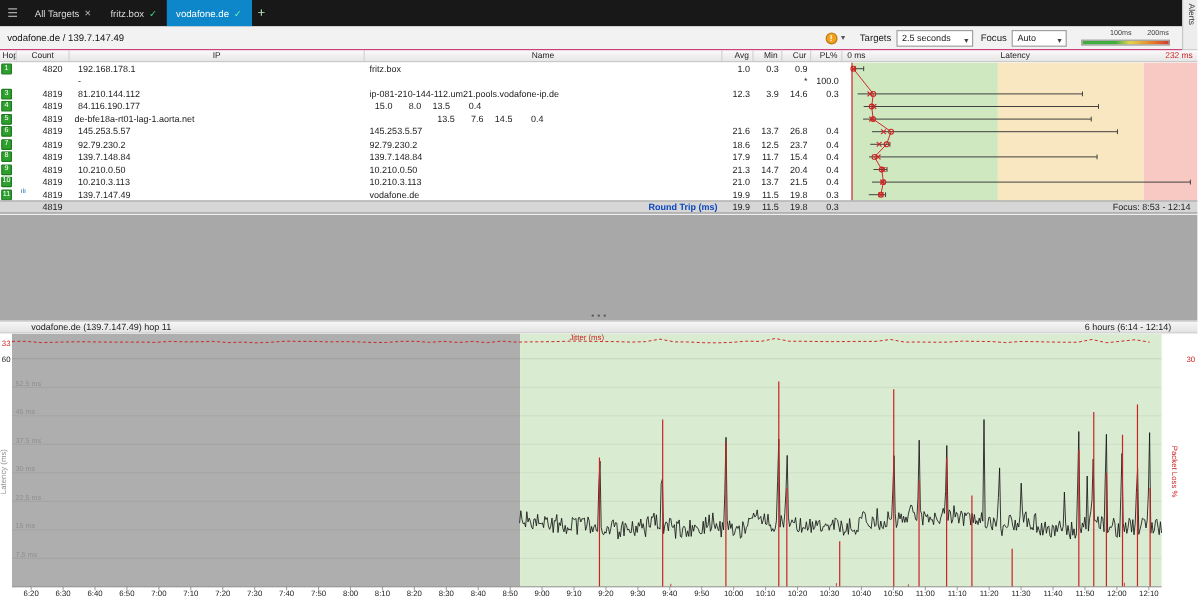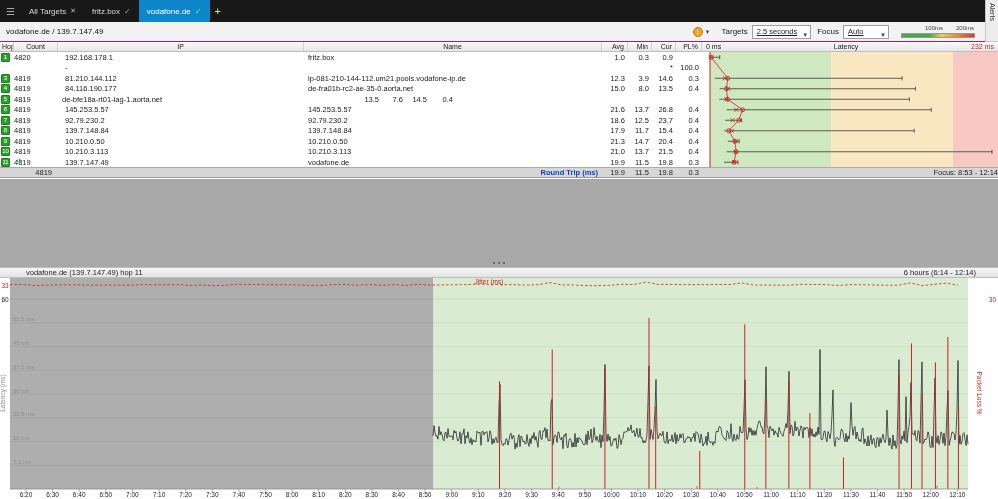--- a/index.html
+++ b/index.html
@@ -27,21 +27,21 @@
   
   .toolbar { position:absolute; left:0; top:22px; width:985px; height:20px; background:#f2f2f2;
     border-bottom:1px solid #be185d; display:flex; align-items:center; }
   .target-title { margin-left:6px; font-size:8px; color:#111; }
   .tb-right { margin-left:auto; display:flex; align-items:center; }
   .warn-icon { width:10px; height:10px; border-radius:50%; background:#f2a21f; border:1px solid #c07a10;
     color:#fff; font-size:7px; font-weight:bold; text-align:center; line-height:9px; }
   .caret { color:#555; font-size:6px; margin:0 5px 0 2px; }
   .tb-label { font-size:8px; color:#222; margin:0 4px 0 6px; }
   .tb-select { position:relative; background:#fff; border:1px solid #9f9f9f; height:14px;
-    font-size:7.5px; line-height:12px; padding:0 13px 0 4px; min-width:46px; color:#222;text-decoration:underline; }
+    font-size:7.5px; line-height:12px; padding:0 18px 0 4px; min-width:46px; color:#222; }
   .tb-select .sel-caret { position:absolute; right:2px; top:3px; font-size:6px; color:#444; }
   .legend { display:flex; flex-direction:column; margin:0 10px 0 12px; }
   .legend-labels { display:flex; font-size:6px; color:#444; margin-left:24px; gap:13px; line-height:7px;}
   .legend-bar { width:74px; height:5px; margin-top:1px;
     background:linear-gradient(to right,#3fae3f 0%,#3fae3f 38%,#e4d44a 55%,#e68f2e 76%,#d43a2e 100%);
     border:1px solid #999; }
 
   
   .c { height:100%; display:flex; align-items:center; overflow:hidden; white-space:nowrap; }
   .hop{width:14px;} .count{width:44px;} .ip{width:246px;} .name{width:298px;}
@@ -50,35 +50,35 @@
     background:linear-gradient(#fafafa,#e6e6e6); border-bottom:1px solid #bdbdbd;
     display:flex; font-size:7px; color:#222; }
   .ghead .c { border-right:1px solid #d2d2d2; justify-content:center; }
   .ghead .hop { justify-content:flex-start; padding-left:2px; }
   .ghead .avg,.ghead .minc,.ghead .curc,.ghead .pl { justify-content:flex-end; padding-right:3px; }
   .ghead .lat { border-right:none; justify-content:space-between; padding:0 4px; }
   .latMax { color:#cc2222; }
 
   #rows { position:absolute; left:0; top:52px; width:998px; height:116px; background:#fff; }
   .trow { display:flex; height:10.5px; align-items:center; font-size:7.5px; }
-  .trow .count { padding-right:6px; position:relative; }
+  .trow .count { justify-content:flex-end; padding-right:6px; position:relative; }
   .trow .ip { padding-left:7px; } .trow .name { padding-left:4px; }
   .trow .avg,.trow .minc,.trow .curc,.trow .pl { justify-content:flex-end; padding-right:3px; }
   .badge { width:9px; height:9px; margin-left:1px; background:#2da02d; border:1px solid #1f7a1f;
     color:#fff; font-size:6px; line-height:7px; text-align:center; border-radius:1px; }
   .gicon { position:absolute; left:3px; top:0px; font-size:6px; color:#2a6fb0; letter-spacing:0; }
 
   #latency-overlay { position:absolute; left:702px; top:52px; width:296px; height:116px; }
 
   .summary { position:absolute; left:0; top:167px; width:998px; height:11px; background:#d6d6d6;
     border-top:1px solid #ababab; border-bottom:1px solid #9a9a9a; display:flex; font-size:7.5px; }
   .summary .count { justify-content:flex-end; padding-right:6px; }
   .summary .name { justify-content:flex-end; padding-right:4px; font-weight:bold; color:#0a46c0; }
   .summary .avg,.summary .minc,.summary .curc,.summary .pl { justify-content:flex-end; padding-right:3px; }
-  .summary .lat { justify-content:flex-end; }
+  .summary .lat { justify-content:flex-end; padding-right:6px; }
 
   
   .filler { position:absolute; left:0; top:179px; width:998px; height:88px; background:#a8a8a8; }
   .splitter { position:absolute; left:0; bottom:1px; width:998px; height:6px;
     display:flex; justify-content:center; align-items:center; gap:3px; }
   .splitter .dot { width:2px; height:2px; border-radius:50%; background:#5a5a5a; }
 
   
   .tl-header { position:absolute; left:0; top:267px; width:998px; height:11px;
     background:linear-gradient(#f6f6f6,#e3e3e3); border-top:1px solid #bdbdbd;
@@ -199,21 +199,20 @@
         <div class="c lat"></div>
       </div>
       <div class="trow">
         <div class="c hop">
           <span class="badge">4</span>
         </div>
         <div class="c count">
           <span>4819</span>
         </div>
         <div class="c ip">84.116.190.177</div>
-        <div class="c name">de-fra01b-rc2-ae-35-0.aorta.net</div>
         <div class="c avg">15.0</div>
         <div class="c minc">8.0</div>
         <div class="c curc">13.5</div>
         <div class="c pl">0.4</div>
         <div class="c lat"></div>
       </div>
       <div class="trow">
         <div class="c hop">
           <span class="badge">5</span>
         </div>

